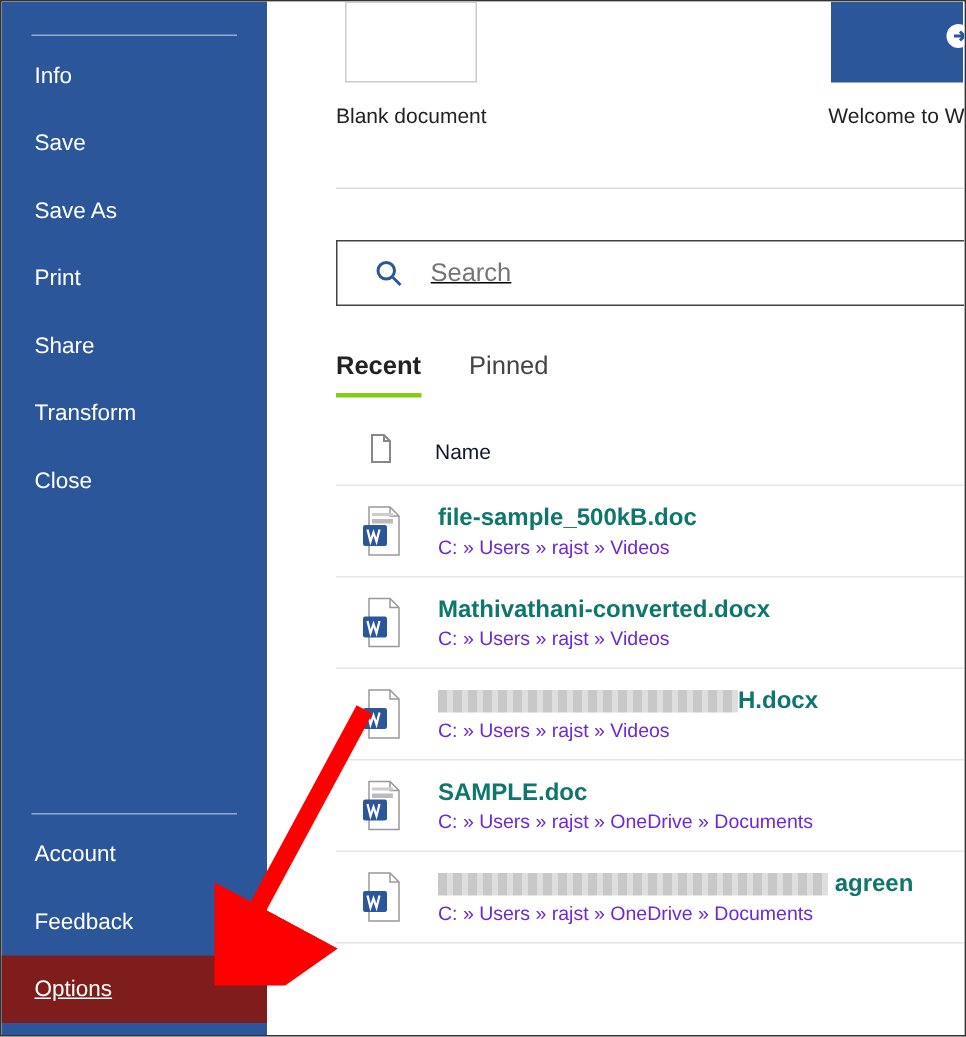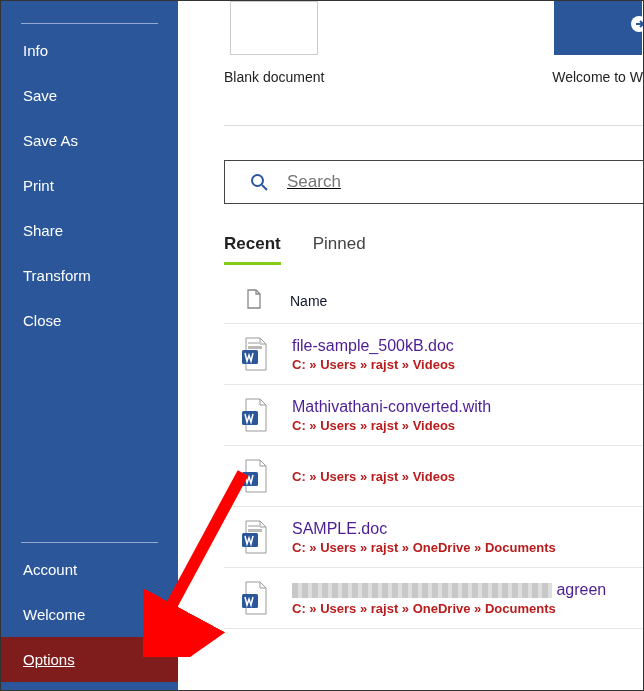--- a/index.html
+++ b/index.html
@@ -146,30 +146,30 @@
       cursor: pointer;
     }
     .file-icon {
       width: 30px;
       height: 36px;
       flex-shrink: 0;
     }
     .file-meta { flex: 1; min-width: 0; }
     .file-name {
       font-size: 16px;
-      color: #4c1d95;
+      color: #0f766e;
       margin-bottom: 2px;
       white-space: nowrap;
       overflow: hidden;
+      font-weight: bold;
     }
     .file-path {
       font-size: 13px;
-      color: #b91c1c;
+      color: #6d28d9;
       white-space: nowrap;
-      font-weight: bold;
     }
     .redacted {
       display: inline-block;
       width: 200px;
       height: 15px;
       background: repeating-linear-gradient(90deg, #c8c8c8 0 6px, #dedede 6px 10px);
       vertical-align: middle;
     }
     .redacted.long { width: 260px; }
 
@@ -193,21 +193,21 @@
     <div class="sidebar-item"><span>Save</span></div>
     <div class="sidebar-item"><span>Save As</span></div>
     <div class="sidebar-item"><span>Print</span></div>
     <div class="sidebar-item"><span>Share</span></div>
     <div class="sidebar-item"><span>Transform</span></div>
     <div class="sidebar-item"><span>Close</span></div>
   </div>
   <div class="sidebar-bottom">
     <div class="sidebar-sep"></div>
     <div class="sidebar-item"><span>Account</span></div>
-    <div class="sidebar-item"><span>Welcome</span></div>
+    <div class="sidebar-item"><span>Feedback</span></div>
     <div class="sidebar-item active"><span>Options</span></div>
   </div>
 </div>
 
 <div class="main">
 
   <div class="templates-row">
     <div class="template-card">
       <div class="template-thumb"></div>
       <div class="template-label">Blank document</div>
@@ -267,35 +267,36 @@
     <span>
           <svg class="file-icon doc" viewBox="0 0 30 36">
     <path d="M6 2h14l6 6v26H6z" fill="#fff" stroke="#999" stroke-width="1"></path>
     <path d="M20 2v6h6" fill="none" stroke="#999" stroke-width="1"></path>
     <rect x="2" y="14" width="16" height="14" rx="1.5" fill="#2b579a"></rect>
     <path d="M5 17l2 8 2-6 2 6 2-8" stroke="#fff" stroke-width="1.5" fill="none"></path>
 
   </svg>
         </span>
     <div class="file-meta">
-      <div class="file-name"><span>Mathivathani-converted.with</span></div>
+      <div class="file-name"><span>Mathivathani-converted.docx</span></div>
       <div class="file-path">C: » Users » rajst » Videos</div>
     </div>
       </div>
       <div class="file-row">
     <span>
           <svg class="file-icon doc" viewBox="0 0 30 36">
     <path d="M6 2h14l6 6v26H6z" fill="#fff" stroke="#999" stroke-width="1"></path>
     <path d="M20 2v6h6" fill="none" stroke="#999" stroke-width="1"></path>
     <rect x="2" y="14" width="16" height="14" rx="1.5" fill="#2b579a"></rect>
     <path d="M5 17l2 8 2-6 2 6 2-8" stroke="#fff" stroke-width="1.5" fill="none"></path>
 
   </svg>
         </span>
     <div class="file-meta">
+      <div class="file-name"><span class="redacted"></span><span>H.docx</span></div>
       <div class="file-path">C: » Users » rajst » Videos</div>
     </div>
       </div>
       <div class="file-row">
     <span>
           <svg class="file-icon doc" viewBox="0 0 30 36">
     <path d="M6 2h14l6 6v26H6z" fill="#fff" stroke="#999" stroke-width="1"></path>
     <path d="M20 2v6h6" fill="none" stroke="#999" stroke-width="1"></path>
     <rect x="2" y="14" width="16" height="14" rx="1.5" fill="#2b579a"></rect>
     <path d="M5 17l2 8 2-6 2 6 2-8" stroke="#fff" stroke-width="1.5" fill="none"></path>

